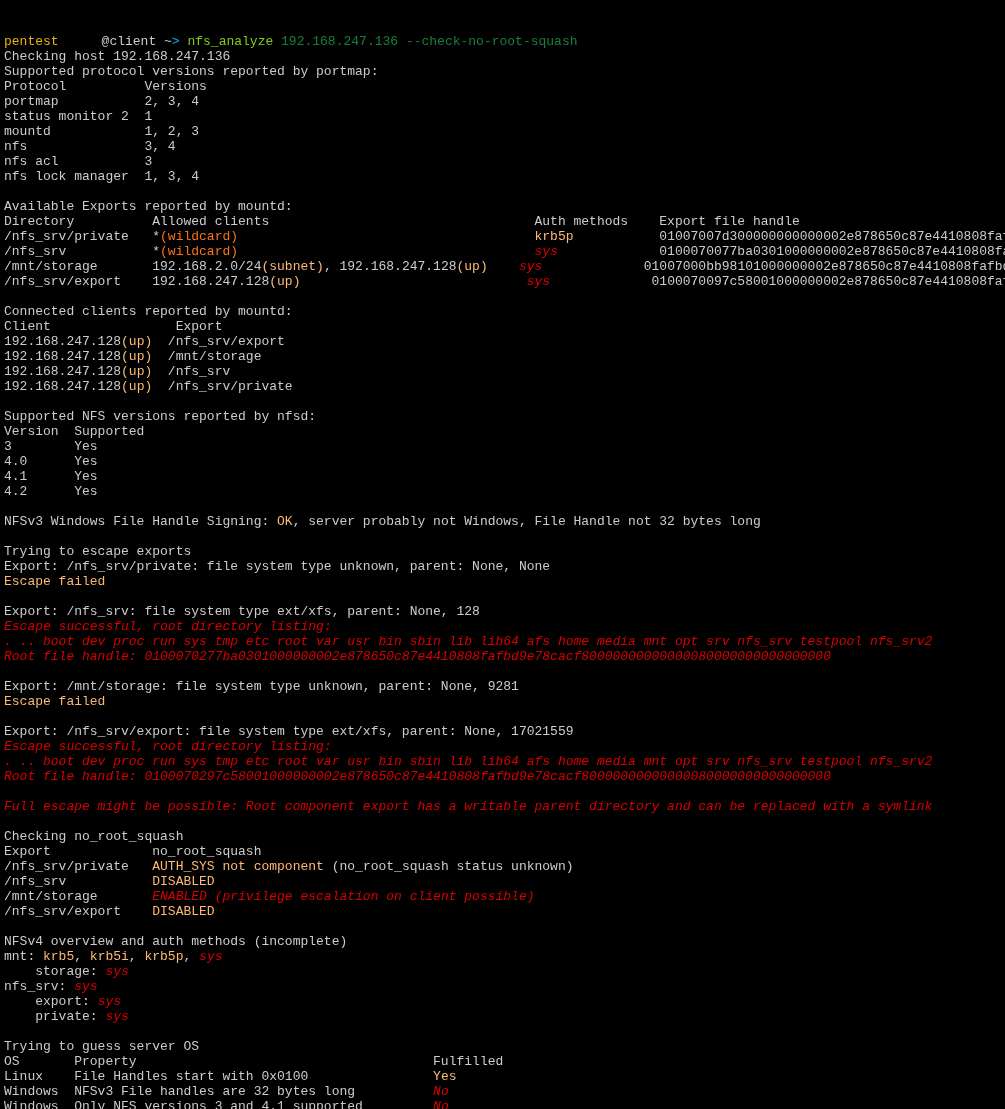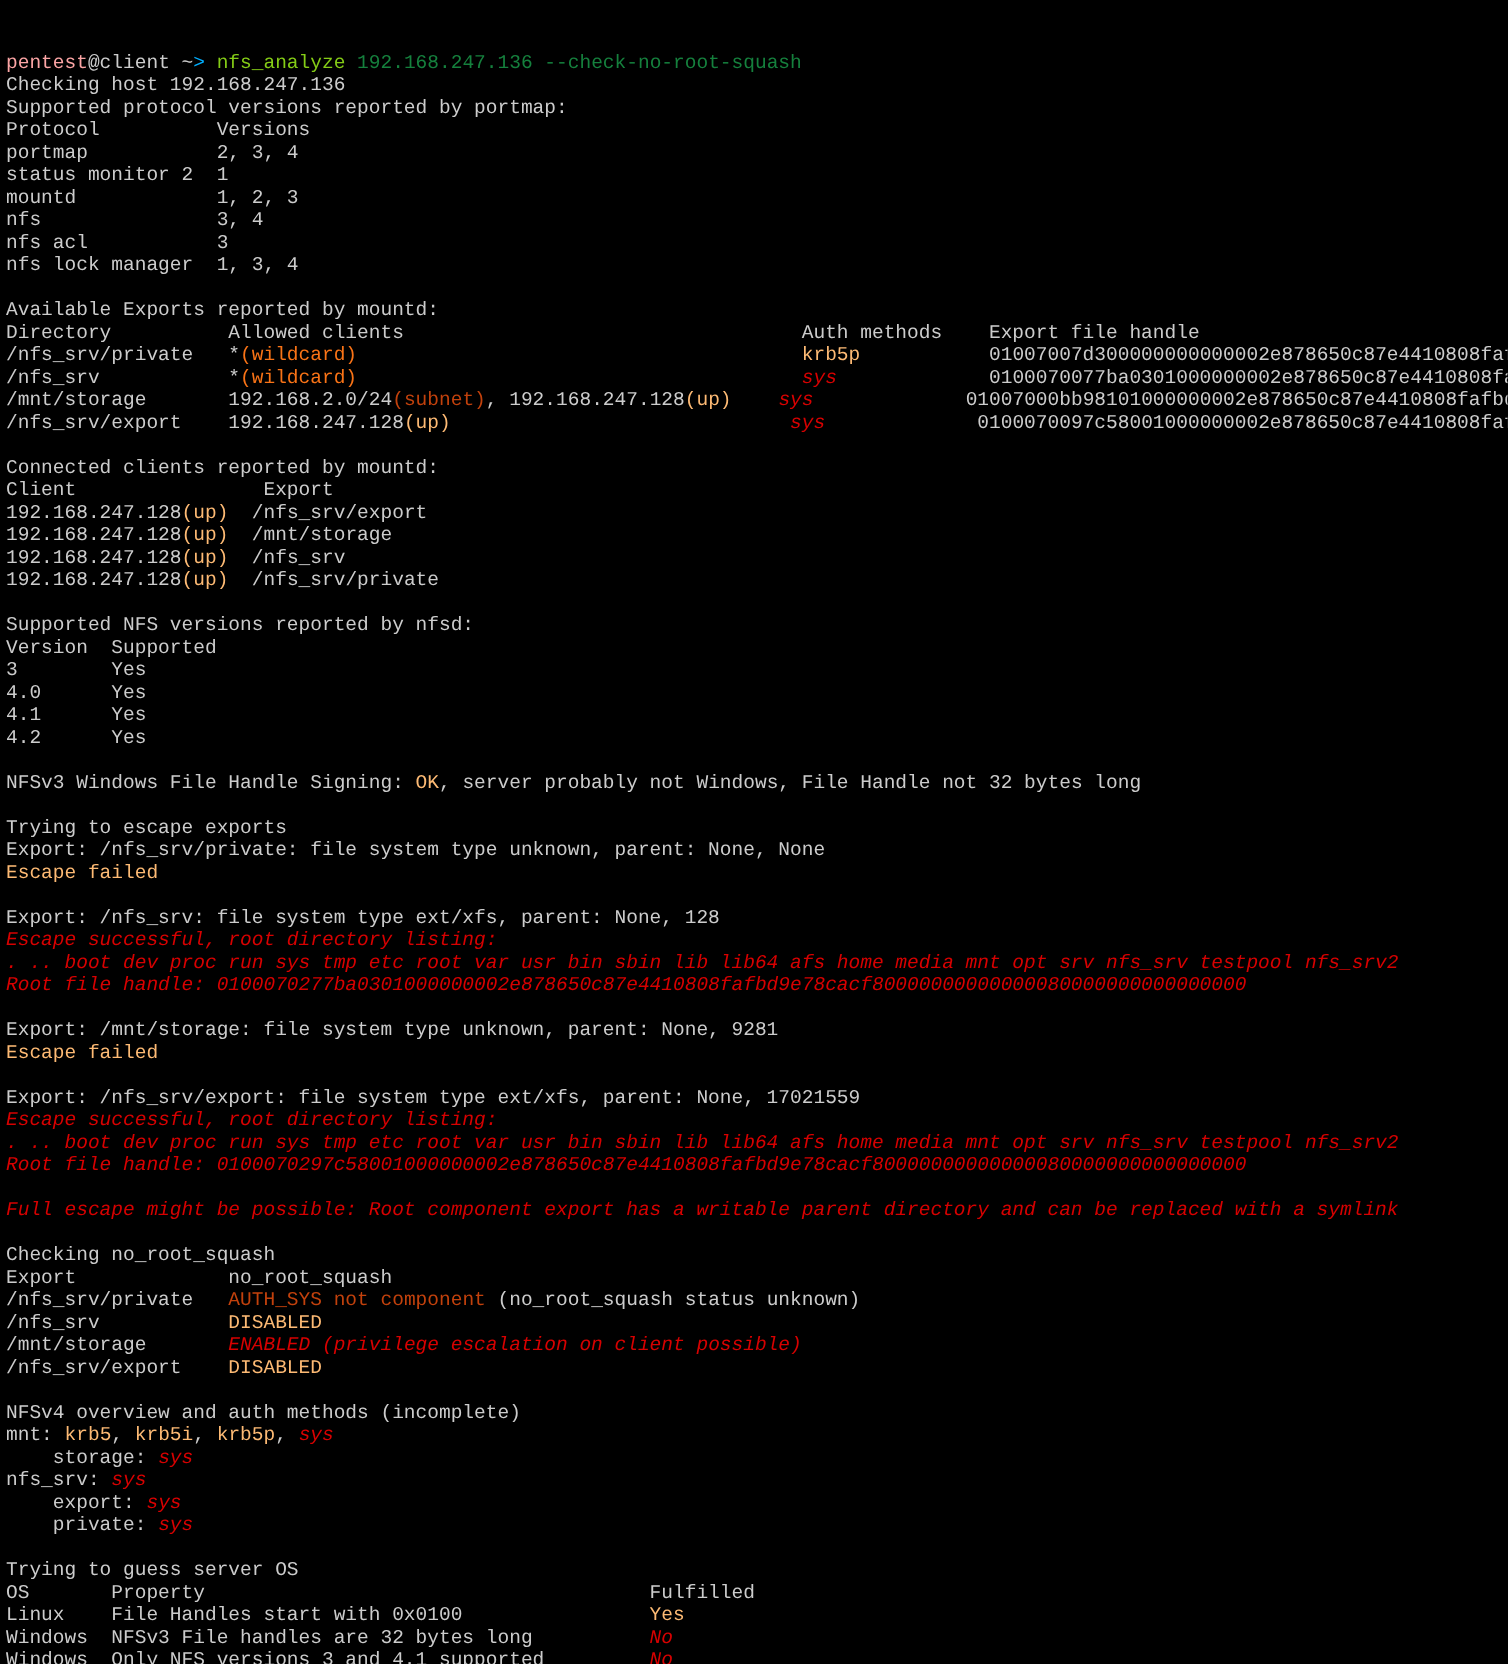--- a/index.html
+++ b/index.html
@@ -5,29 +5,29 @@
   body{
     margin:0;
     padding:4px 4px 20px 4px;
     background:#000;
     color:#ccc;
     font-family:"Menlo","Consolas","Courier New",monospace;
     font-size:13px;
     line-height:15px;
     white-space:pre;
   }
-  .prompt-user{color:#fca5a5;}
-  .prompt-host{color:#ccc;}
+  .prompt-user{color:#eab308;}
+  .prompt-host{color:#ccc;margin-left:43px;}
   .prompt-tilde{color:#ccc;}
   .prompt-arrow{color:#00afff;}
   .cmd{color:#84cc16;}
   .arg{color:#15803d;}
   .red{color:#d70000;font-style:italic;}
   .green{color:#fdba74;}
-  .yellow{color:#c2410c;}
+  .yellow{color:#fdba74;}
   .orange{color:#f97316;}
 </style>
 </head>
 <body>
 
 <div id="term"><span class="prompt-user">pentest</span><span class="prompt-host">@client</span><span class="prompt-tilde"> ~</span><span class="prompt-arrow">&gt; </span><span class="cmd">nfs_analyze </span><span class="arg">192.168.247.136 --check-no-root-squash</span>
 Checking host 192.168.247.136
 Supported protocol versions reported by portmap:
 Protocol          Versions
 portmap           2, 3, 4

